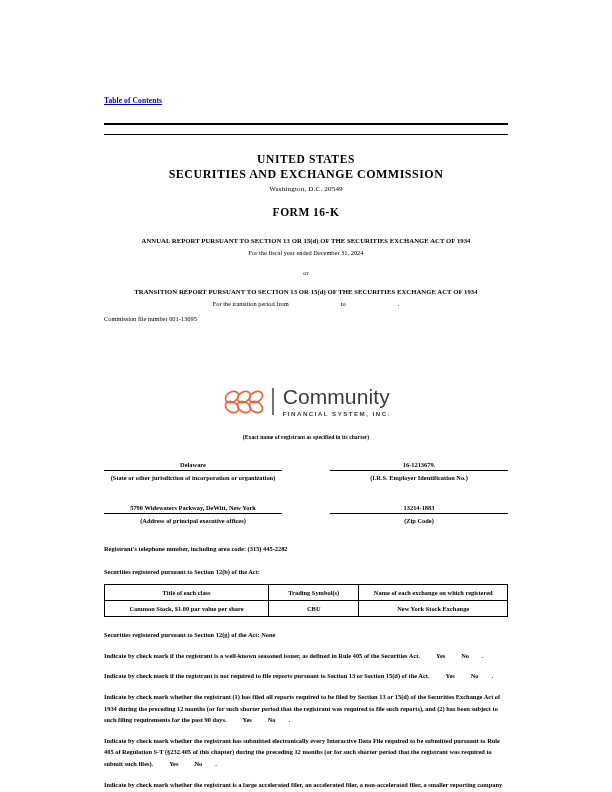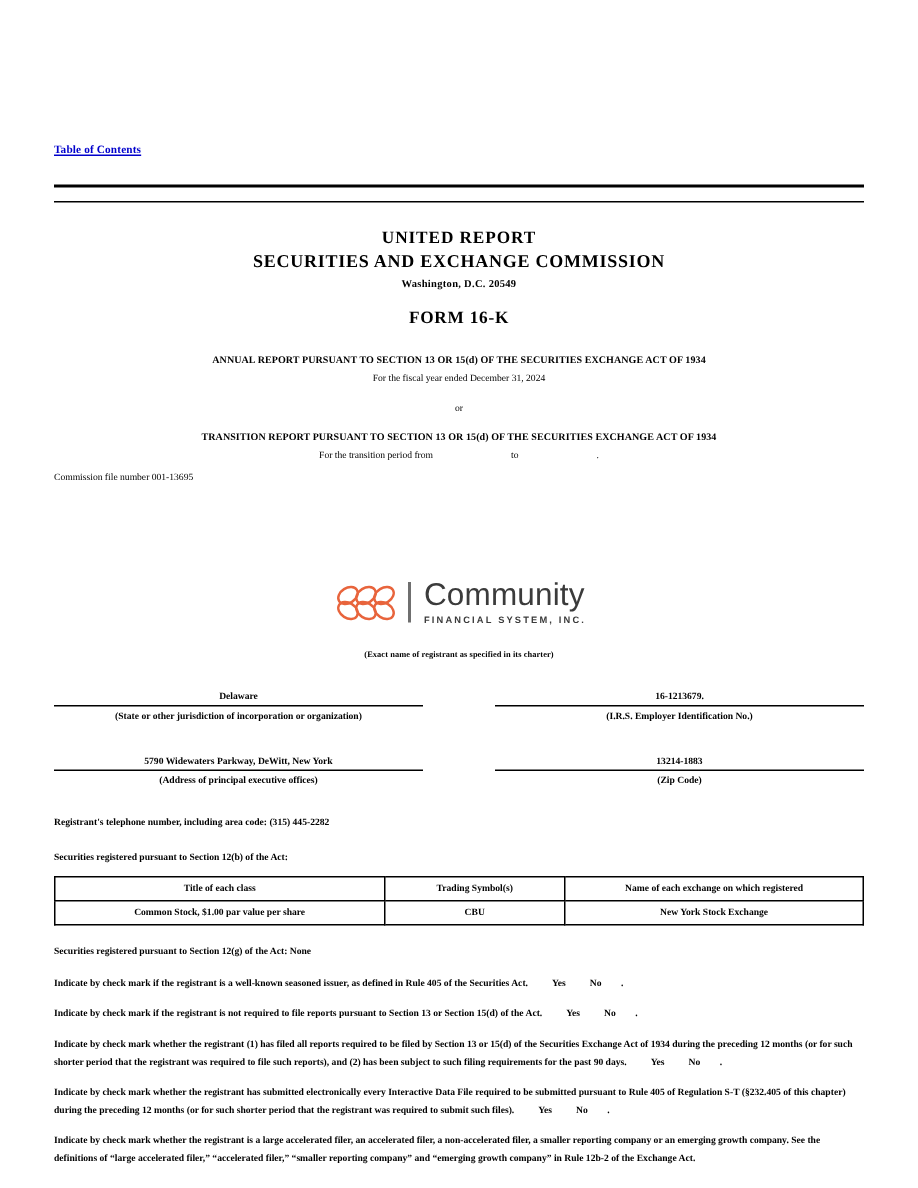--- a/index.html
+++ b/index.html
@@ -14,21 +14,21 @@
     font-family: "Liberation Serif", "DejaVu Serif", serif;
     color: #000000;
     overflow: hidden;
   }
   .page {
     position: absolute;
     left: 0; top: 0;
     width: 612px;
     height: 751px;
     box-sizing: border-box;
-    padding: 0 36px;
+    padding: 0 104px;
     border-radius: 29px;
   }
 
   
   .toc-wrap {
     padding-top: 89px;
   }
   .toc-link {
     font-family: "Liberation Serif", "DejaVu Serif", serif;
     font-size: 7.5px;
@@ -64,21 +64,21 @@
     line-height: 15px;
   }
   .t-sec {
     font-size: 12px;
     font-weight: bold;
     letter-spacing: .5px;
     line-height: 15px;
   }
   .t-wash {
     font-size: 7px;
-    font-weight: bold;
+    font-weight: normal;
     letter-spacing: .2px;
     line-height: 12px;
     margin-top: 1px;
   }
   .t-form {
     font-size: 11.5px;
     font-weight: bold;
     letter-spacing: .5px;
     margin-top: 11px;
   }
@@ -243,21 +243,21 @@
     <a class="toc-link" href="#">Table of Contents</a>
   </div>
 
   <div class="rule-gap-a"></div>
   <hr class="rule-thick">
   <div style="height:9px"></div>
   <hr class="rule-thin">
 
   <div style="height:17px"></div>
   <div class="center">
-    <div class="t-us">UNITED REPORT</div>
+    <div class="t-us">UNITED STATES</div>
     <div class="t-sec">SECURITIES AND EXCHANGE COMMISSION</div>
     <div class="t-wash">Washington, D.C. 20549</div>
     <div class="t-form">FORM 16-K</div>
   </div>
 
   <div style="height:18px"></div>
   <div class="center">
     <div class="rep-head">ANNUAL REPORT PURSUANT TO SECTION 13 OR 15(d) OF THE SECURITIES EXCHANGE ACT OF 1934</div>
     <div class="rep-sub">For the fiscal year ended December 31, 2024</div>
     <div class="rep-or">or</div>

